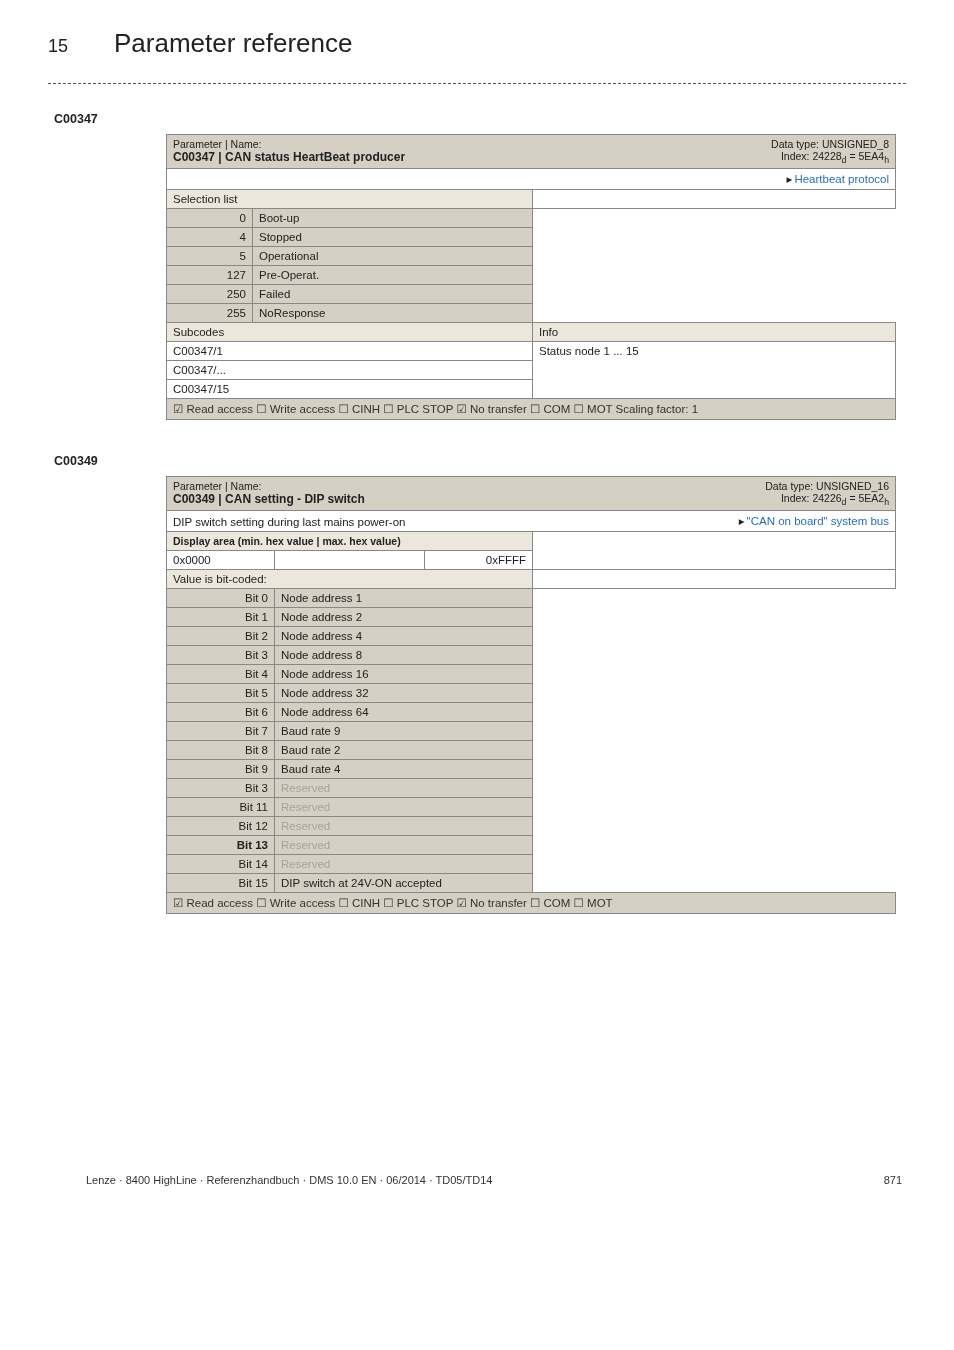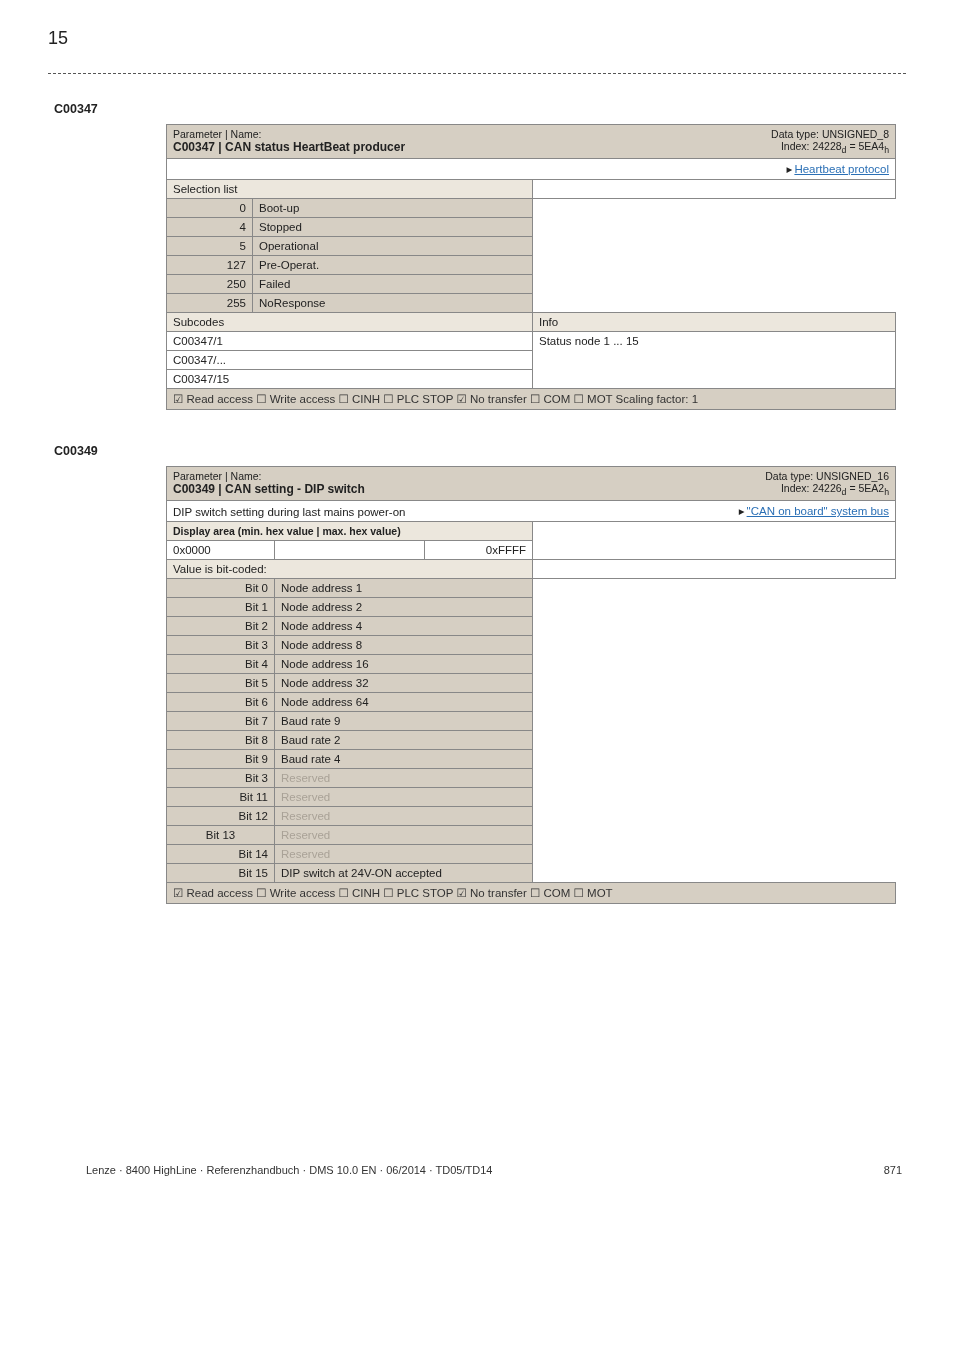--- a/index.html
+++ b/index.html
@@ -33,21 +33,21 @@
     font-weight: 400;
     text-align: left;
     vertical-align: middle;
   }
   .hdr-cell { background: #d6cfc3; }
   .hdr-name-row td { border-bottom: none; }
   .hdr-flex { display: flex; justify-content: space-between; align-items: baseline; gap: 16px; }
   .hdr-left { font-size: 10.5px; }
   .hdr-left .bold-name { font-size: 12px; font-weight: 700; }
   .hdr-right { text-align: right; font-size: 10.5px; white-space: nowrap; }
-  .link { color: #2a6fb5; text-decoration: underline; cursor: pointer; }
+  .link { color: #2a6fb5; cursor: pointer; }
   .right { text-align: right !important; }
   .sel-head { background: #ece7dd; font-weight: 700; }
   .num-cell { text-align: right !important; width: 86px; }
   .footer-row td { font-size: 10px; color: #333; }
   .tri { color: #222; display: inline-block; margin-right: 2px; }
   .footer-page {
     font-size: 11px;
     color: #333;
     margin-top: 260px;
     display: flex;
@@ -55,20 +55,21 @@
     padding: 0 4px;
     margin-left: 34px;
   }
 </style>
 </head>
 <body>
 
 <div class="page">
   <div class="heading-row">
     <span class="chapter-num">15</span>
+    <span class="chapter-title">Parameter reference</span>
   </div>
 
   <hr class="dashed-rule">
 
   <div class="param-label">C00347</div>
   <div class="table-wrap">
     <table class="param">
       <colgroup>
           <col style="width:86px">
           <col style="width:280px">
@@ -240,21 +241,21 @@
           </tr>
           <tr>
             <td class="hdr-cell" style="text-align:right;">Bit 11</td>
             <td class="hdr-cell" colspan="2" style="color:#a9a297;">Reserved</td>
           </tr>
           <tr>
             <td class="hdr-cell" style="text-align:right;">Bit 12</td>
             <td class="hdr-cell" colspan="2" style="color:#a9a297;">Reserved</td>
           </tr>
           <tr>
-            <td class="hdr-cell" style="text-align:center;">Bit 13</td>
+            <td class="hdr-cell" style="text-align:right;font-weight:bold;">Bit 13</td>
             <td class="hdr-cell" colspan="2" style="color:#a9a297;">Reserved</td>
           </tr>
           <tr>
             <td class="hdr-cell" style="text-align:right;">Bit 14</td>
             <td class="hdr-cell" colspan="2" style="color:#a9a297;">Reserved</td>
           </tr>
           <tr>
             <td class="hdr-cell" style="text-align:right;">Bit 15</td>
             <td class="hdr-cell" colspan="2" style="">DIP switch at 24V-ON accepted</td>
           </tr>

